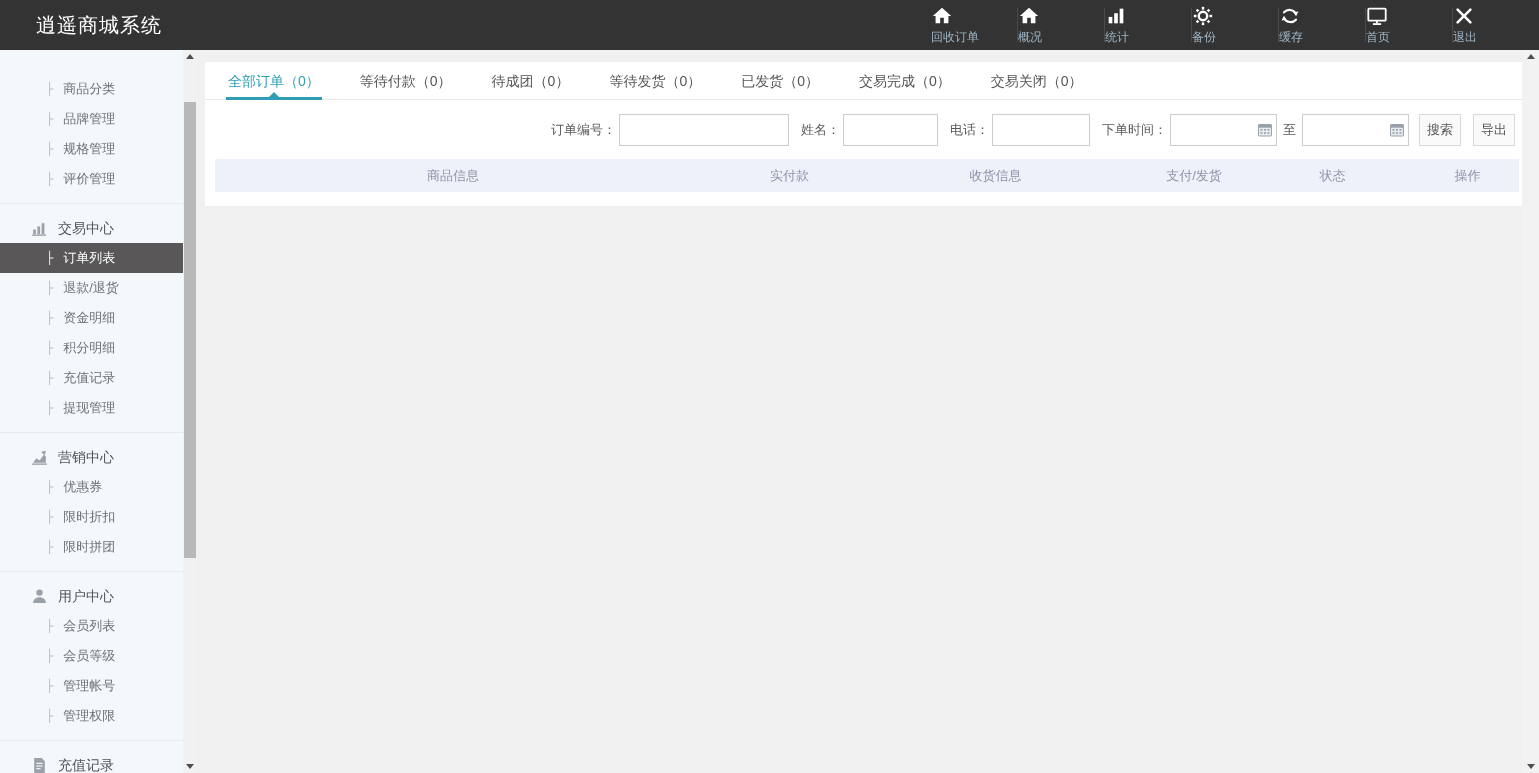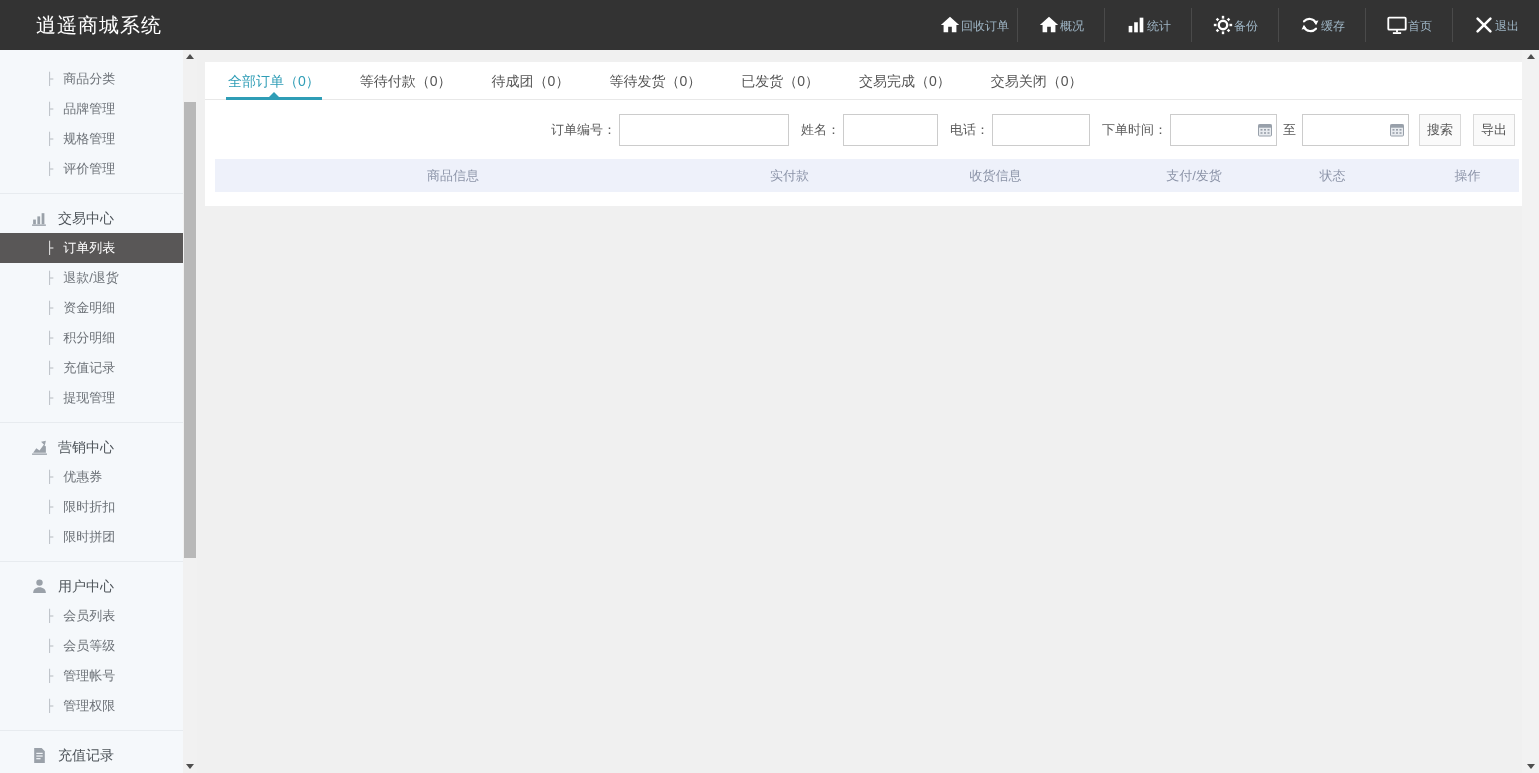--- a/index.html
+++ b/index.html
@@ -5,34 +5,34 @@
   * { margin:0; padding:0; box-sizing:border-box; }
   html,body { width:1539px; height:773px; overflow:hidden;
     font-family:"Liberation Sans","DejaVu Sans",sans-serif; background:var(--page-bg,#f0f0f0); }
 
   
   .header { position:absolute; left:0; top:0; width:1539px; height:50px;
     background:var(--header-bg,#333333); z-index:10; }
   .app-title { position:absolute; left:36px; top:0; line-height:50px; color:#fff;
     font-size:20px; letter-spacing:1px; }
   .top-nav { position:absolute; right:0; top:0; height:50px; display:flex; align-items:stretch; }
-  .nav-item { width:86px; display:flex; flex-direction:row; align-items:center;
+  .nav-item { width:86px; display:flex; flex-direction:column; 
     justify-content:center; cursor:pointer; }
   .nav-icon { width:22px; height:22px; color:#fff; display:block; }
   .nav-icon svg { width:22px; height:22px; display:block; }
   .nav-label { font-size:12px; color:#9fb6c6; margin-top:2px; white-space:nowrap; }
   .nav-divider { width:1px; height:34px; background:#4a4a4a; align-self:center; }
 
   
   .sidebar { position:absolute; left:0; top:50px; bottom:0; width:197px;
     background:#f5f8fb; }
   .menu { position:absolute; left:0; top:0; bottom:0; width:183px; overflow:hidden; }
   .group { padding:9px 0; }
   .group + .group { border-top:1px solid #e7ebef; }
-  .group-first { padding-top:14px; }
+  .group-first { padding-top:24px; }
   .section { height:30px; line-height:30px; padding-left:31px; font-size:14px;
     color:#4d5359; display:flex; align-items:center; cursor:pointer; }
   .sec-icon { width:17px; height:17px; margin-right:10px; color:#9aa1a9; flex:none; }
   .sec-icon svg { width:17px; height:17px; display:block; }
   .menu-item { height:30px; line-height:30px; padding-left:46px; font-size:13px;
     color:#6d7278; cursor:pointer; white-space:nowrap; }
   .branch { color:#b9bec4; font-size:12px; margin-right:10px;
     font-family:"DejaVu Sans Mono",monospace; }
   .menu-item.selected { background:var(--sidebar-selected-bg,#595757); color:#fff; }
   .menu-item.selected .branch { color:#e8e8e8; }

